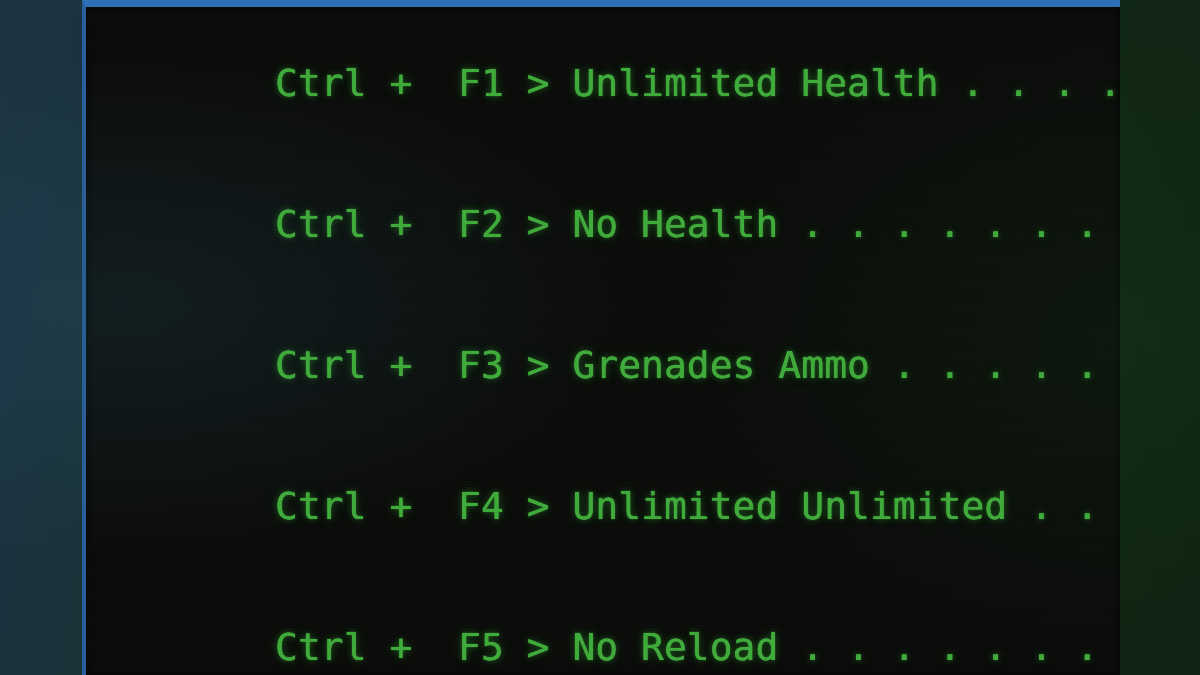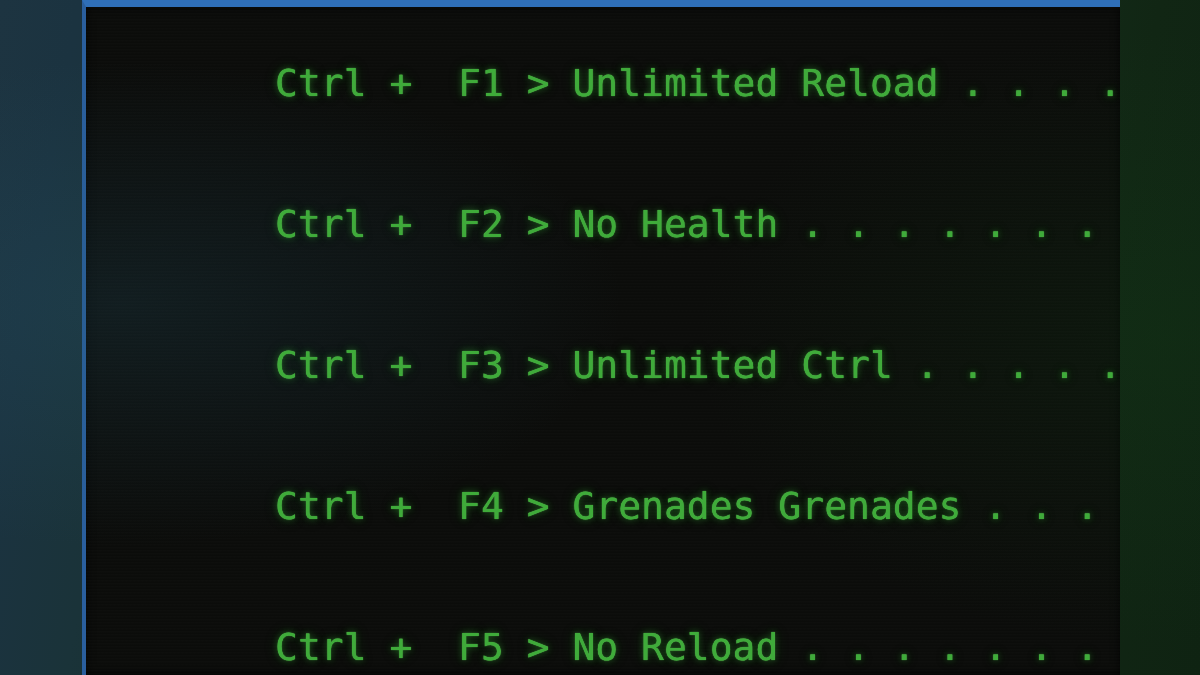--- a/index.html
+++ b/index.html
@@ -99,33 +99,33 @@
 </style>
 </head>
 <body>
 
 <div id="screen">
 
   <div id="console">
     <div id="console-body">
 
       <div class="line cheat-line">
-        <span class="seg">Ctrl + </span><span class="seg"> F1</span><span class="seg"> &gt; </span><span class="seg">Unlimited Reload</span><span class="seg"> </span><span class="seg">. . . . . . .</span>
+        <span class="seg">Ctrl + </span><span class="seg"> F1</span><span class="seg"> &gt; </span><span class="seg">Unlimited Health</span><span class="seg"> </span><span class="seg">. . . . . . .</span>
       </div>
 
       <div class="line cheat-line">
         <span class="seg">Ctrl + </span><span class="seg"> F2</span><span class="seg"> &gt; </span><span class="seg">No Health</span><span class="seg"> </span><span class="seg">. . . . . . . . . . . . .</span>
       </div>
 
       <div class="line cheat-line">
-        <span class="seg">Ctrl + </span><span class="seg"> F3</span><span class="seg"> &gt; </span><span class="seg">Unlimited Ctrl</span><span class="seg"> </span><span class="seg">. . . . . . . . .</span>
+        <span class="seg">Ctrl + </span><span class="seg"> F3</span><span class="seg"> &gt; </span><span class="seg">Grenades Ammo</span><span class="seg"> </span><span class="seg">. . . . . . . . .</span>
       </div>
 
       <div class="line cheat-line">
-        <span class="seg">Ctrl + </span><span class="seg"> F4</span><span class="seg"> &gt; </span><span class="seg">Grenades Grenades</span><span class="seg"> </span><span class="seg">. . . . .</span>
+        <span class="seg">Ctrl + </span><span class="seg"> F4</span><span class="seg"> &gt; </span><span class="seg">Unlimited Unlimited</span><span class="seg"> </span><span class="seg">. . . . .</span>
       </div>
 
       <div class="line cheat-line">
         <span class="seg">Ctrl + </span><span class="seg"> F5</span><span class="seg"> &gt; </span><span class="seg">No Reload</span><span class="seg"> </span><span class="seg">. . . . . . . . . . . . .</span>
       </div>
 
     </div>
   </div>
 
 </div>

